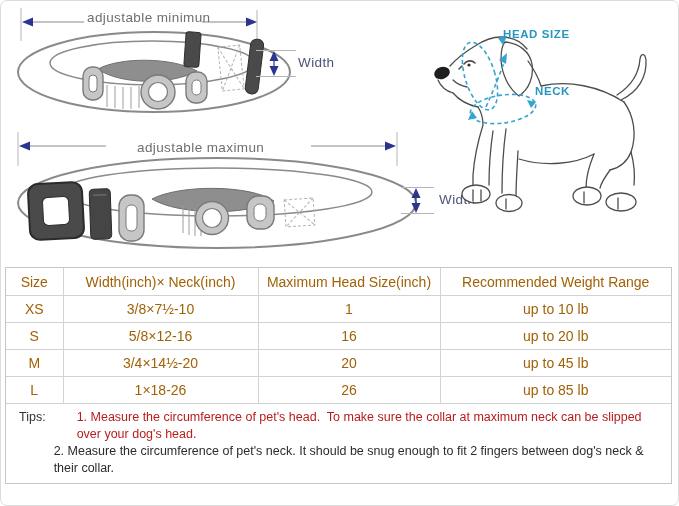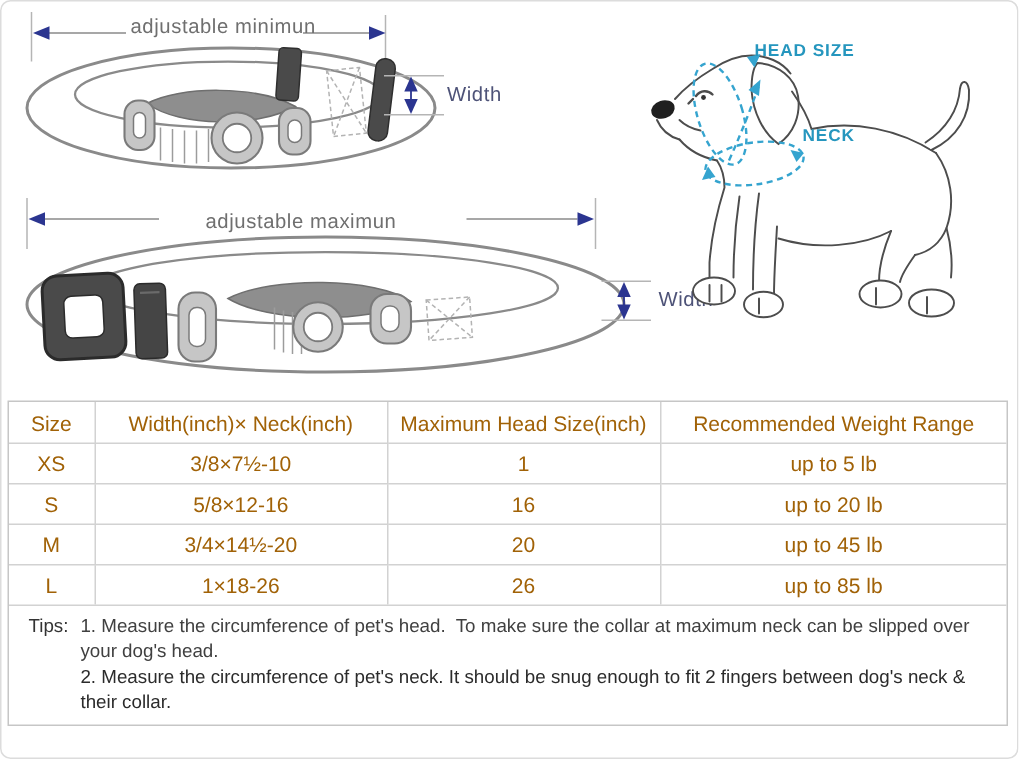--- a/index.html
+++ b/index.html
@@ -23,21 +23,21 @@
   table.sizes { width:100%; border-collapse:collapse; table-layout:fixed; border:hidden; }
   table.sizes th, table.sizes td {
     border:1px solid #d2d2d2; text-align:center; font-weight:normal; color:#a16207;
     font-size:14px; padding:0;
   }
   table.sizes th { height:27px; }
   table.sizes td { height:26px; }
   .tips-row { display:flex; align-items:flex-start; border-top:1px solid #d2d2d2;
     padding:5px 6px 6px 13px; font-size:12.5px; line-height:17px; }
   .tips-label { color:#333; margin-right:8px; }
-  .tip-1 { color:#404040; white-space:pre-wrap; }
+  .tip-1 { color:#b91c1c; white-space:pre-wrap;margin-left:23px; }
   .tip-2 { color:#2b2b2b; }
 </style>
 </head>
 <body>
 
 <div class="frame">
 
   <svg class="abs" style="left:5px; top:5px;" width="300" height="122" viewBox="0 0 300 122">
 
     <g>
@@ -183,21 +183,21 @@
           <th>Width(inch)× Neck(inch)</th>
           <th>Maximum Head Size(inch)</th>
           <th>Recommended Weight Range</th>
         </tr>
       </thead>
       <tbody>
         <tr>
           <td>XS</td>
           <td>3/8×7½-10</td>
           <td>1</td>
-          <td>up to 5 lb</td>
+          <td>up to 10 lb</td>
         </tr>
         <tr>
           <td>S</td>
           <td>5/8×12-16</td>
           <td>16</td>
           <td>up to 20 lb</td>
         </tr>
         <tr>
           <td>M</td>
           <td>3/4×14½-20</td>

